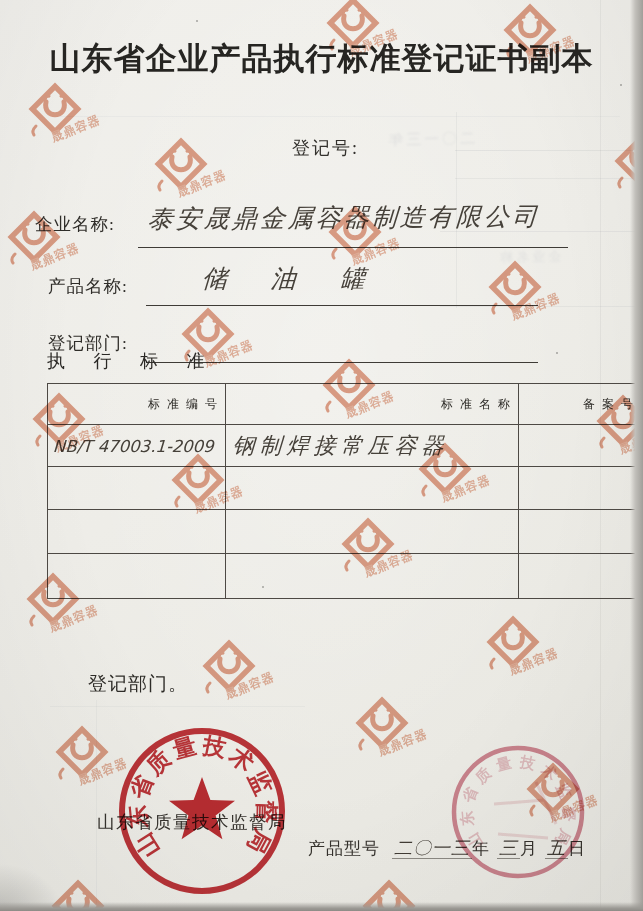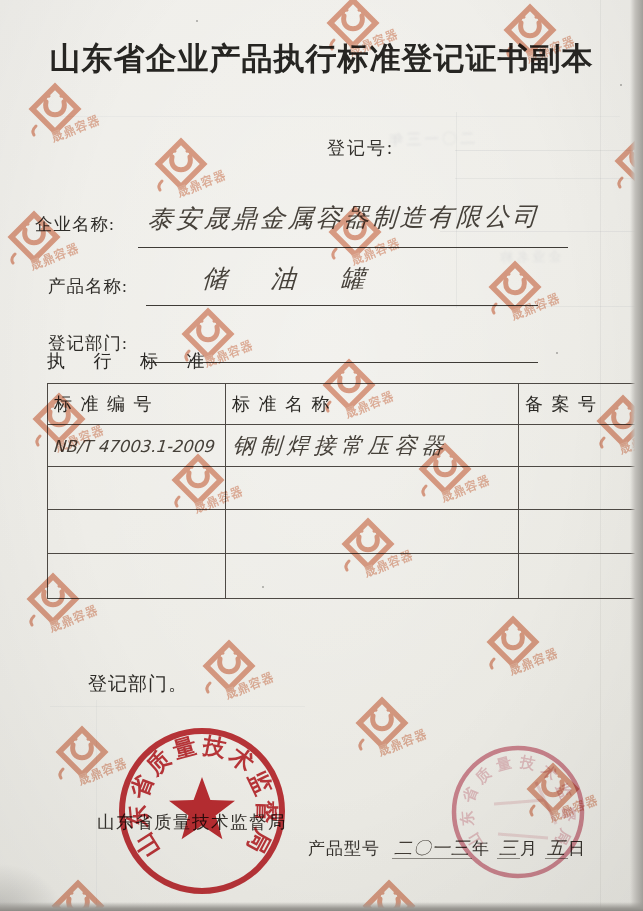--- a/index.html
+++ b/index.html
@@ -15,34 +15,34 @@
   .bl-h{height:1px;}
   .bl-v{width:1px;}
   .bl-txt{position:absolute;color:#7a8296;transform:scaleX(-1) rotate(1deg);
           filter:blur(1.3px);opacity:.16;font-size:15px;letter-spacing:3px;}
   .speck{position:absolute;width:2px;height:2px;border-radius:50%;background:#4a4845;opacity:.45;}
   
   .content{position:absolute;inset:0;z-index:3;color:#2d2b28;}
   .title{position:absolute;left:0;top:38px;width:643px;text-align:center;margin:0;
          font-family:"Liberation Sans", sans-serif;font-weight:bold;font-size:31px;
          letter-spacing:1px;color:#262522;}
-  .regno{position:absolute;left:292px;top:136px;font-size:18px;letter-spacing:2px;color:#33312d;margin-left:35px;}
+  .regno{position:absolute;left:292px;top:136px;font-size:18px;letter-spacing:2px;color:#33312d;}
   .lbl{position:absolute;font-size:17.5px;letter-spacing:1px;color:#2f2d29;}
   .uline{position:absolute;border-bottom:1.6px solid #3e3b36;}
   .hand{font-family:"DejaVu Sans", sans-serif;font-style:italic;color:#46413a;}
   .val-company{position:absolute;left:148px;top:201px;width:420px;font-size:25px;
          letter-spacing:3px;transform:skewX(-4deg) rotate(-.4deg);white-space:nowrap;}
   .val-product{position:absolute;left:202px;top:262px;font-size:25px;letter-spacing:18px;
          transform:skewX(-3deg);white-space:nowrap;}
   .section-title{position:absolute;left:47px;top:349px;width:555px;text-align:left;
          font-size:18px;letter-spacing:12px;color:#2a2825;}
   table.std{position:absolute;left:47px;top:383px;width:555px;border-collapse:collapse;table-layout:fixed;}
   table.std td{border:1.5px solid #4d4944;padding:0 6px;overflow:hidden;}
   tr.r-head{height:41px;} tr.r1{height:42px;} tr.r2{height:43px;} tr.r3{height:44px;} tr.r4{height:45px;}
-  tr.r-head td{text-align:left;font-size:18px;letter-spacing:2px;color:#2c2a26;}
+  tr.r-head td{text-align:right;font-size:12px;letter-spacing:2px;color:#2c2a26;}
   td.c-no{width:165px;} td.c-name{width:280px;} td.c-rec{width:110px;}
   .hw-no{font-size:16.5px;letter-spacing:0;white-space:nowrap;transform:skewX(-6deg);}
   .hw-name{font-size:22px;letter-spacing:5px;white-space:nowrap;transform:skewX(-3deg);}
   .stmt1{position:absolute;left:96px;top:617px;font-size:19px;letter-spacing:.5px;color:#2e2c28;}
   .stmt2{position:absolute;left:88px;top:671px;font-size:19px;letter-spacing:1px;color:#2e2c28;}
   .issuer{position:absolute;left:97px;top:810px;font-size:17.5px;letter-spacing:1.5px;color:#34312c;}
   .dept{position:absolute;left:448px;top:810px;font-size:17.5px;letter-spacing:.5px;color:#34312c;}
   .dateline{position:absolute;left:308px;top:836px;font-size:17px;letter-spacing:1px;
          color:#34312c;white-space:nowrap;}
   .d-hw{font-family:Liberation Serif, serif;font-style:italic;color:#403b34;font-size:18px;

